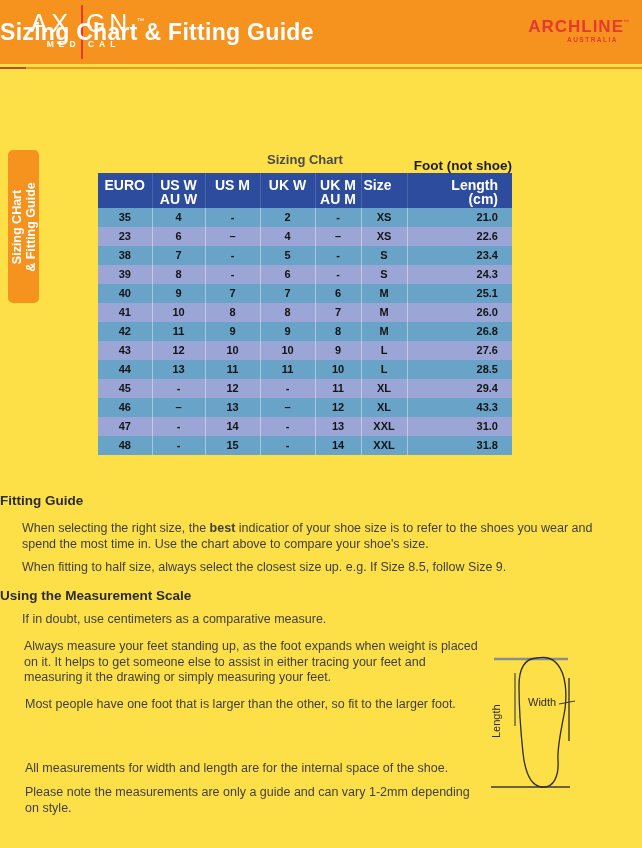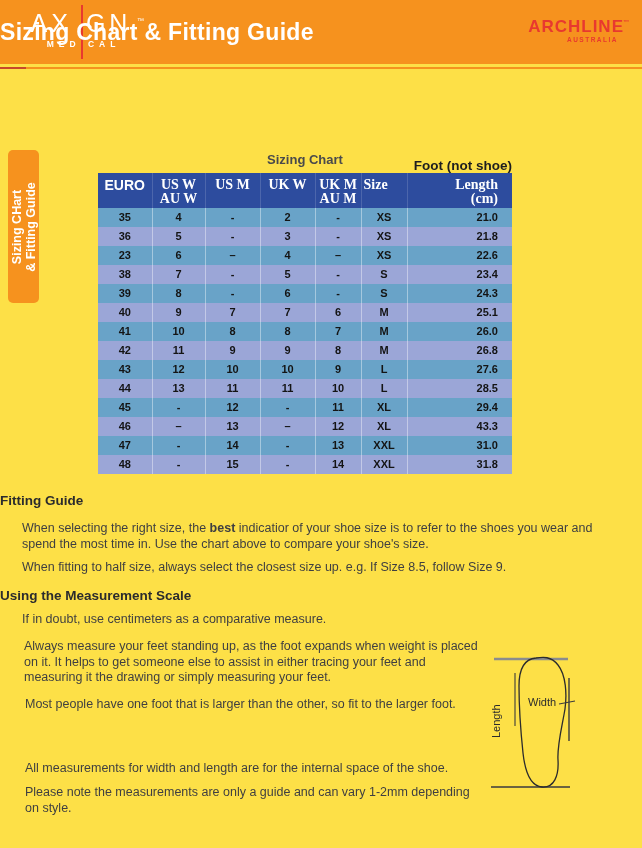--- a/index.html
+++ b/index.html
@@ -39,21 +39,21 @@
   .chart-note { position:absolute; left:98px; top:158px; width:414px; text-align:right;
                 font-size:13.5px; font-weight:bold; color:#1D1D1F; }
 
   .size-table { position:absolute; left:98px; top:173px; width:414px;
                 border-collapse:collapse; table-layout:fixed; }
   .size-table col.c1{width:54px}.size-table col.c2{width:53px}.size-table col.c3{width:55px}
   .size-table col.c4{width:55px}.size-table col.c5{width:46px}.size-table col.c6{width:46px}
   .size-table col.c7{width:105px}
   .size-table th { background:#2D4C9E; color:#fff; font-size:14px; font-weight:bold;
                    vertical-align:top; padding-top:5px; height:35px; line-height:14px; text-align:center; }
-  .size-table th:not(:first-child){ border-left:1px solid rgba(255,255,255,0.15);font-family:Liberation Serif, serif; }
+  .size-table th:not(:first-child){ border-left:1px solid rgba(255,255,255,0.15); }
   .size-table th.col-size { text-align:left; padding-left:2px; }
   .size-table th.col-len { text-align:right; padding-right:14px; }
   .size-table td { height:19px; line-height:19px; text-align:center; font-size:11px; font-weight:bold;
                    color:#141414; padding:0; }
   .size-table td:not(:first-child){ border-left:1px solid rgba(255,255,255,0.4); }
   .size-table td:nth-child(7){ text-align:right; padding-right:14px; }
   .size-table tbody tr:nth-child(odd) td { background:#69A3C8; }
   .size-table tbody tr:nth-child(even) td { background:#9BA6D7; }
 
   
@@ -159,29 +159,20 @@
         <tr>
           <td>35</td>
           <td>4</td>
           <td>-</td>
           <td>2</td>
           <td>-</td>
           <td>XS</td>
           <td>21.0</td>
         </tr>
         <tr>
-          <td>36</td>
-          <td>5</td>
-          <td>-</td>
-          <td>3</td>
-          <td>-</td>
-          <td>XS</td>
-          <td>21.8</td>
-        </tr>
-        <tr>
           <td>23</td>
           <td>6</td>
           <td>–</td>
           <td>4</td>
           <td>–</td>
           <td>XS</td>
           <td>22.6</td>
         </tr>
         <tr>
           <td>38</td>

